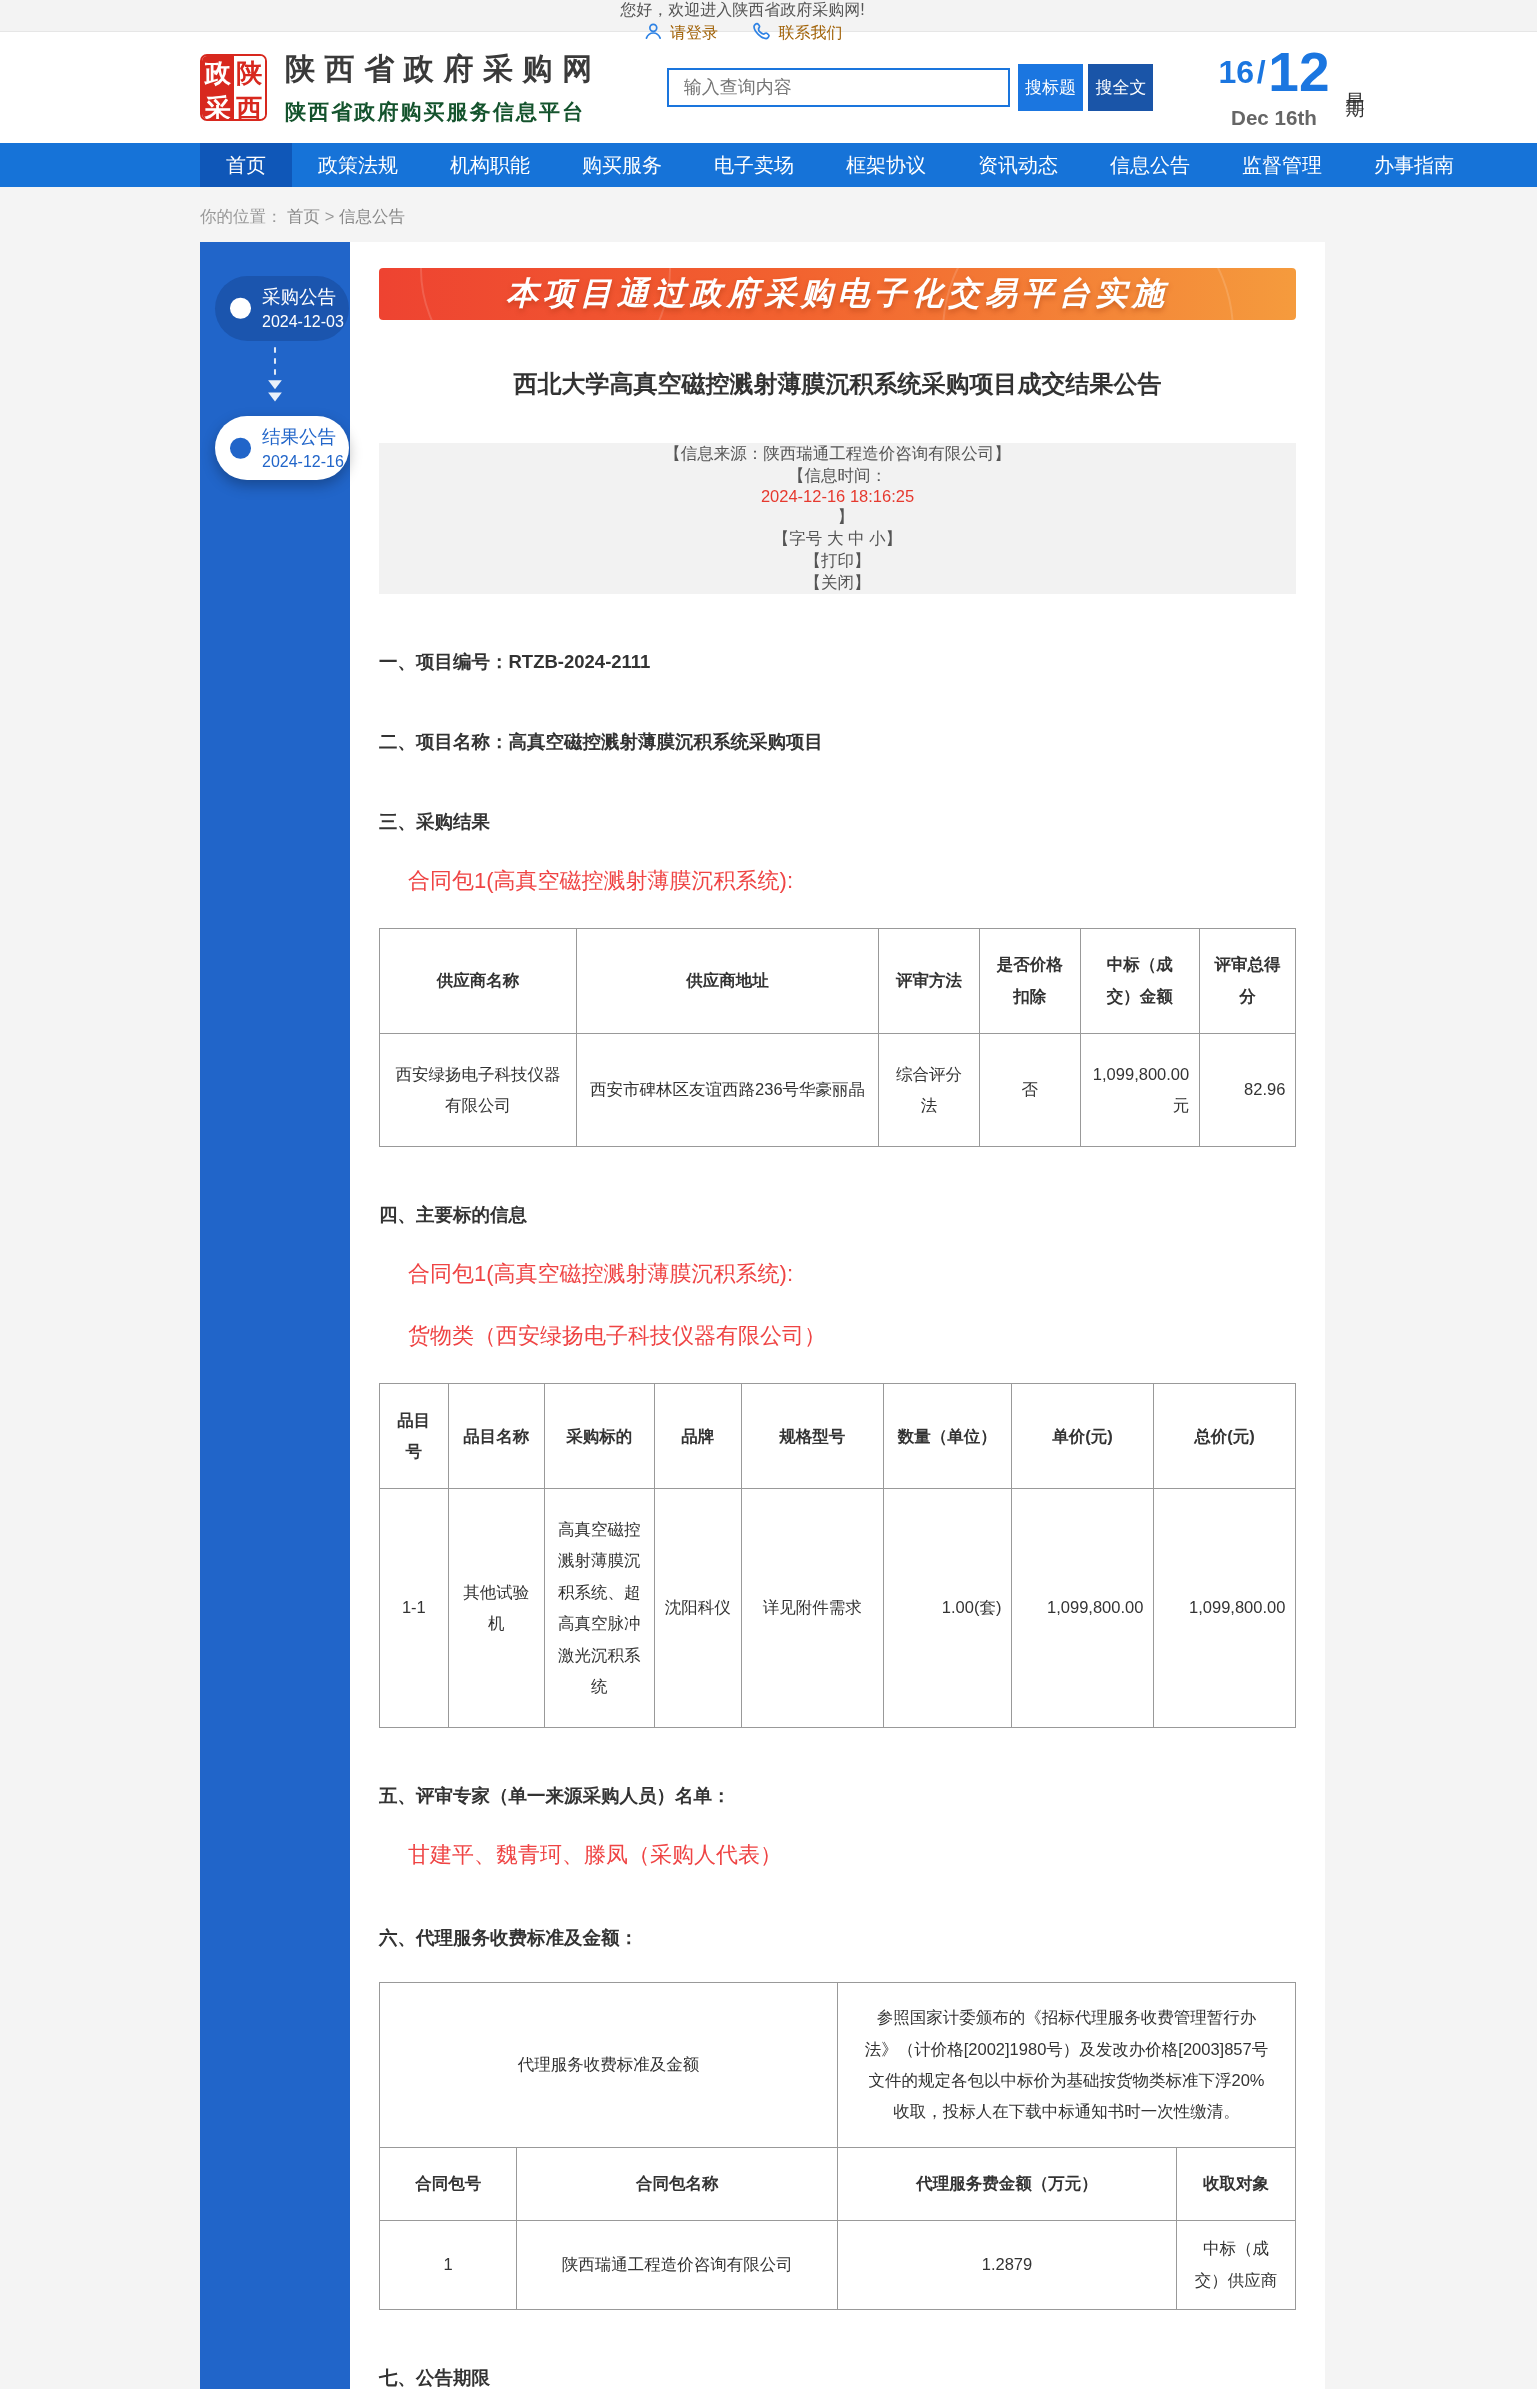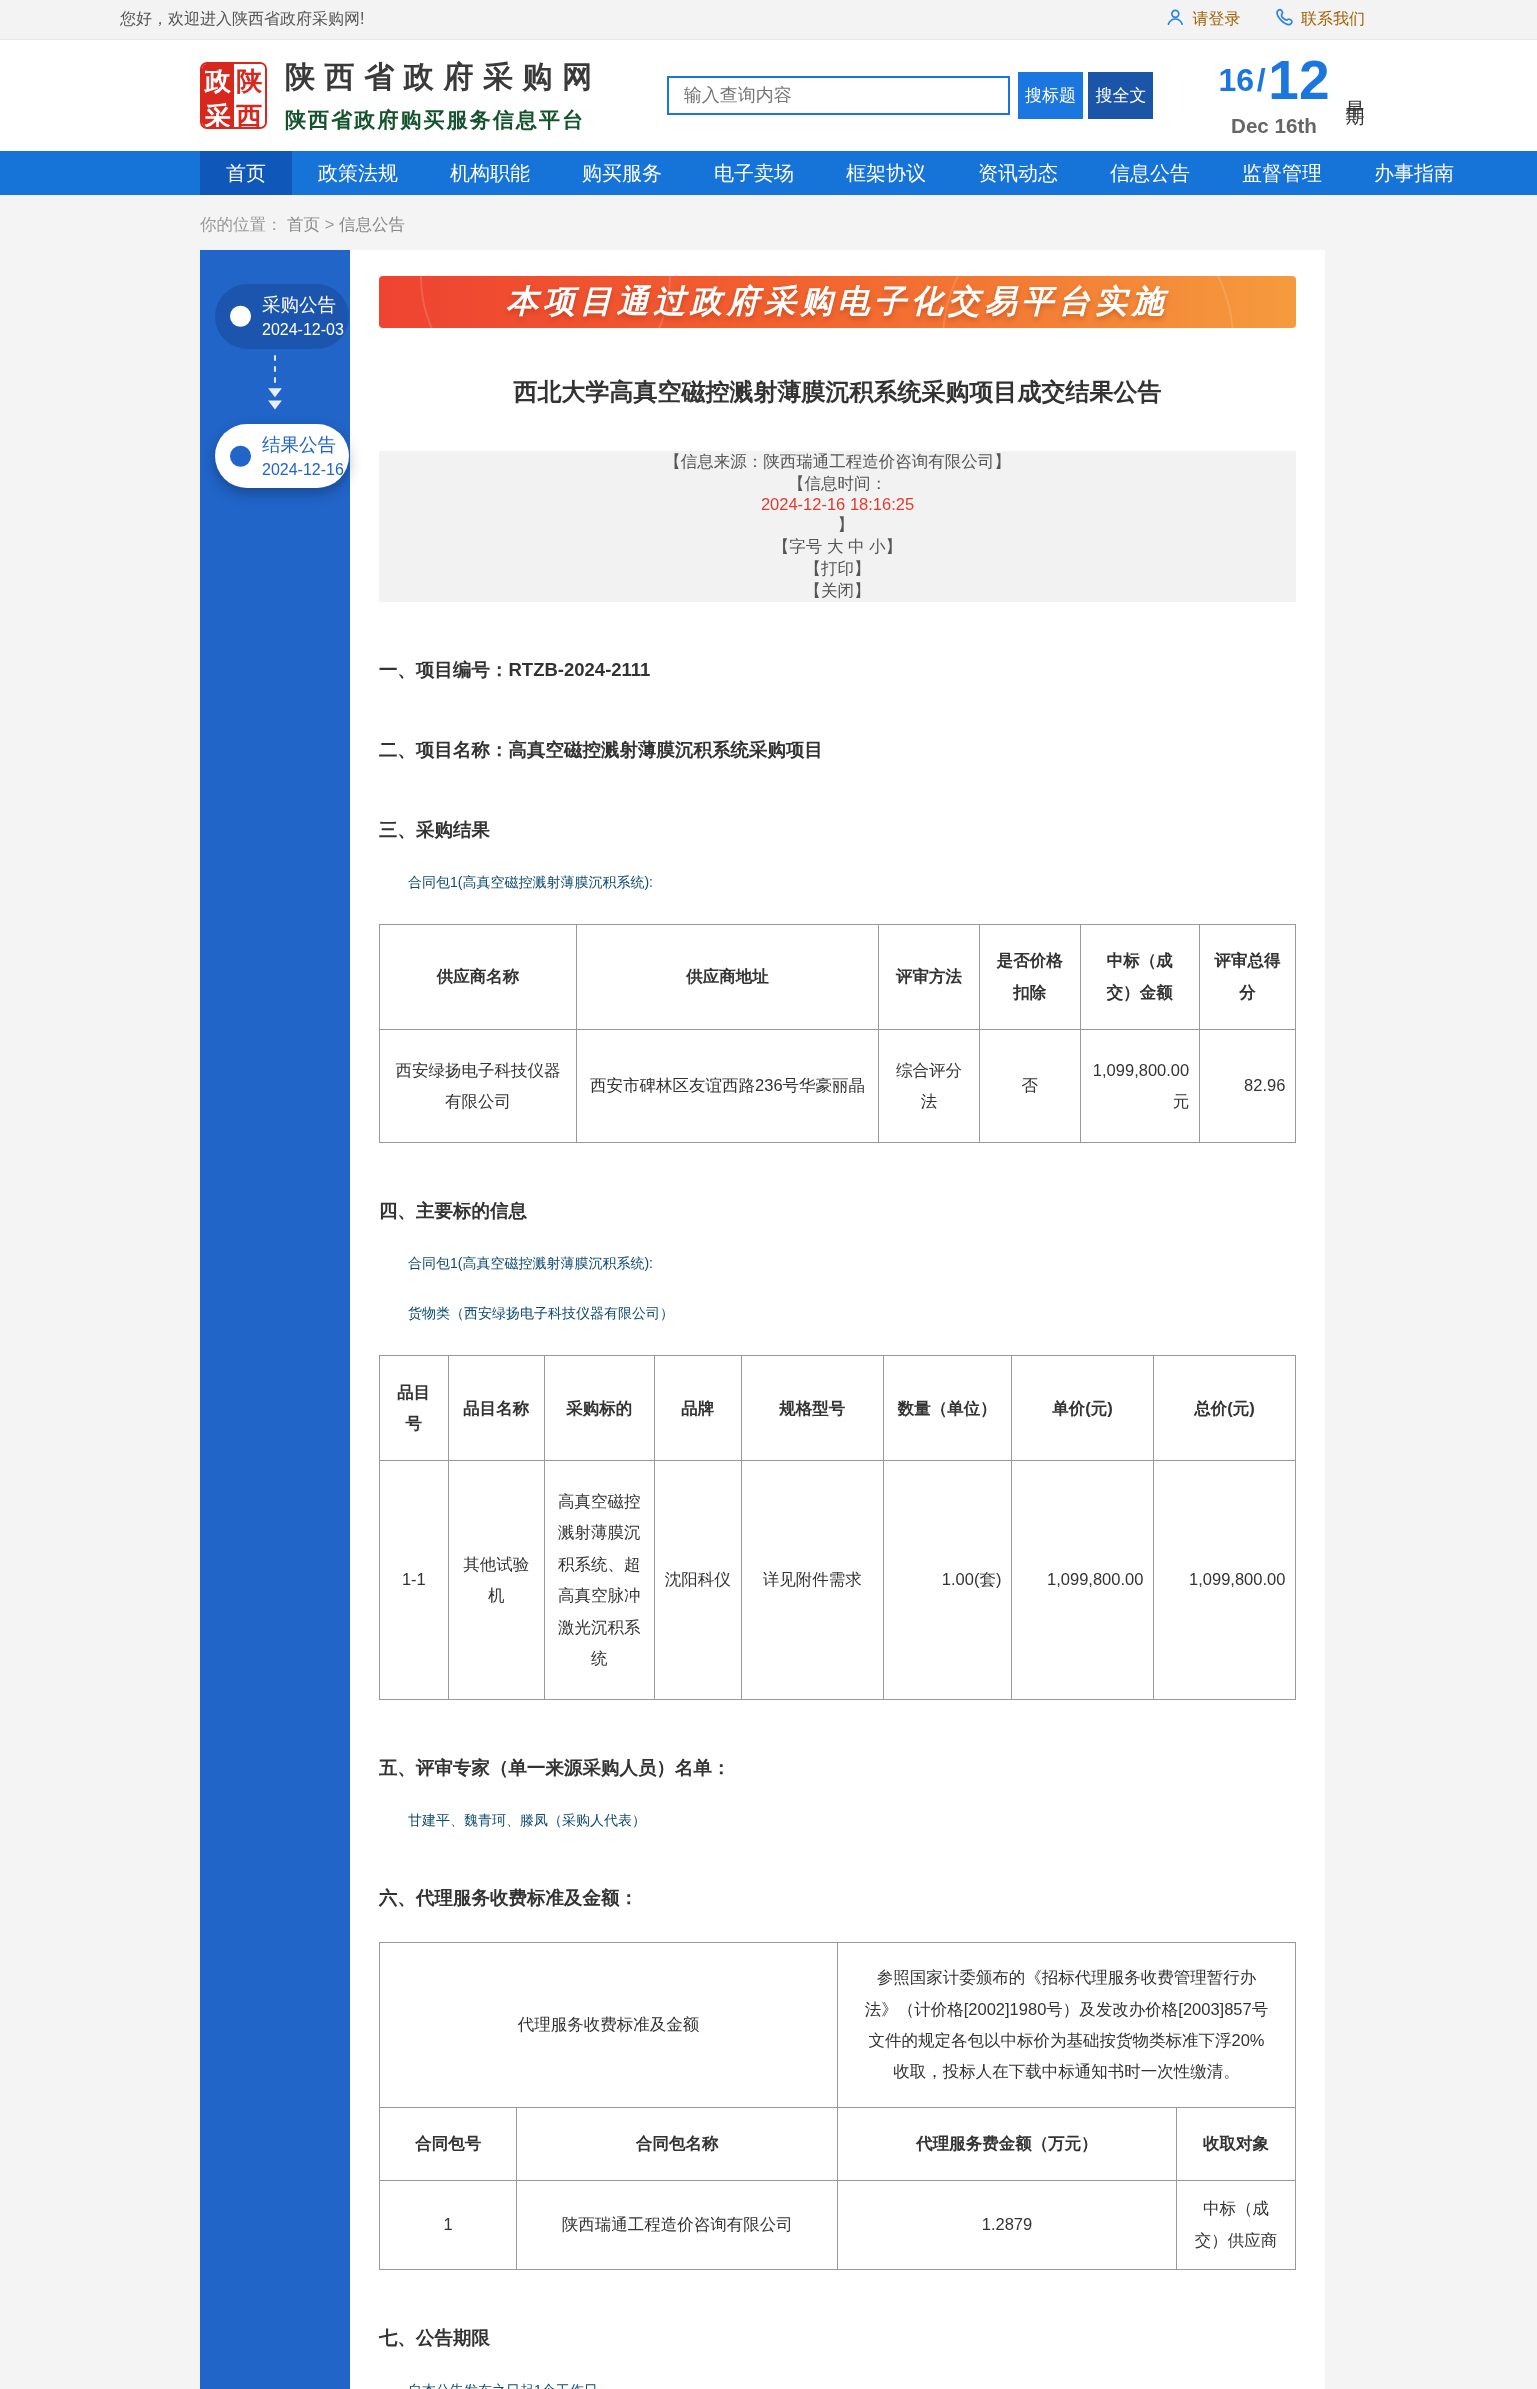--- a/index.html
+++ b/index.html
@@ -1,20 +1,20 @@
 <!DOCTYPE html>
 <html style="font-size:11px"><head>
 <meta charset="utf-8">
 <style>
   * { box-sizing: border-box; }
   html,body { margin:0; padding:0; background:#f4f4f4; font-family:"Liberation Sans","DejaVu Sans",sans-serif; }
   body { width:1537px; color:#333; }
 
   
-  .topbar { height:40px; background:#f3f3f3; border-bottom:0.7px solid #e6e6e6; display:flex; align-items:center; justify-content:space-between; padding:0 172px 0 120px; font-size:16px; color:#555; }
+  .topbar { height:32px; background:#f3f3f3; border-bottom:0.7px solid #e6e6e6; display:flex; align-items:center; justify-content:space-between; padding:0 172px 0 120px; font-size:16px; color:#555;flex-direction:column; }
   .topbar-right { display:flex; align-items:center; gap:33px; }
   .tb-link { display:flex; align-items:center; gap:6.9px; color:#a16207; cursor:pointer; }
 
   
   .header { background:#fff; height:111px; display:flex; align-items:center; justify-content:space-between; padding:0 172px 0 200px; }
   .logo-wrap { display:flex; align-items:center; gap:18px; }
   .logo-grid { width:67px; height:67px; border:2.1px solid #d8281e; border-radius:6.9px; overflow:hidden; display:grid; grid-template-columns:1fr 1fr; grid-template-rows:1fr 1fr; background:#fff; flex-shrink:0; }
   .logo-cell { display:flex; align-items:center; justify-content:center; font-size:26px; font-weight:700; font-family:"Liberation Serif","DejaVu Serif",serif; }
   .logo-cell.red { background:#d8281e; color:#fff; }
   .logo-cell.white { background:#fff; color:#d8281e; }
@@ -66,21 +66,21 @@
   .banner-text { color:#fff; font-size:32px; font-weight:800; font-style:italic; letter-spacing:4.8px; text-shadow:0 2.7px 5.5px rgba(140,40,0,.35); position:relative; z-index:1; }
 
   .article-title { margin-top:48px; text-align:center; font-size:24px; font-weight:700; color:#333; }
 
   .meta { margin-top:43px; background:#f2f2f2; min-height:40px; display:flex; align-items:center; justify-content:center; font-size:16.5px; color:#555;flex-direction:column; }
   .meta .time { color:#e6392e; }
   .meta .mbtn { cursor:pointer; }
 
   .section { margin-top:55px; }
   .sec-h { font-size:18.5px; font-weight:700; color:#333; }
-  .sec-note, .sec-body { margin:32px 0 0 29px; font-size:14px; color:#0c4a6e; }
+  .sec-note, .sec-body { margin:32px 0 0 29px; font-size:22px; color:#ef4444; }
 
   table { width:100%; border-collapse:collapse; margin-top:32px; }
   th, td { border:0.7px solid #999; font-size:16.5px; color:#333; padding:12.4px 9.6px; text-align:center; line-height:1.9; }
   th { font-weight:700; padding:20.6px 9.6px; }
   thead tr { border-bottom:1.4px solid #777; }
   td.num { text-align:right; padding-right:13.7px; }
   td.tall { padding:25px 9.6px; }
   .fee-desc { text-align:center; padding:19px 23px; }
 </style>
 </head>

